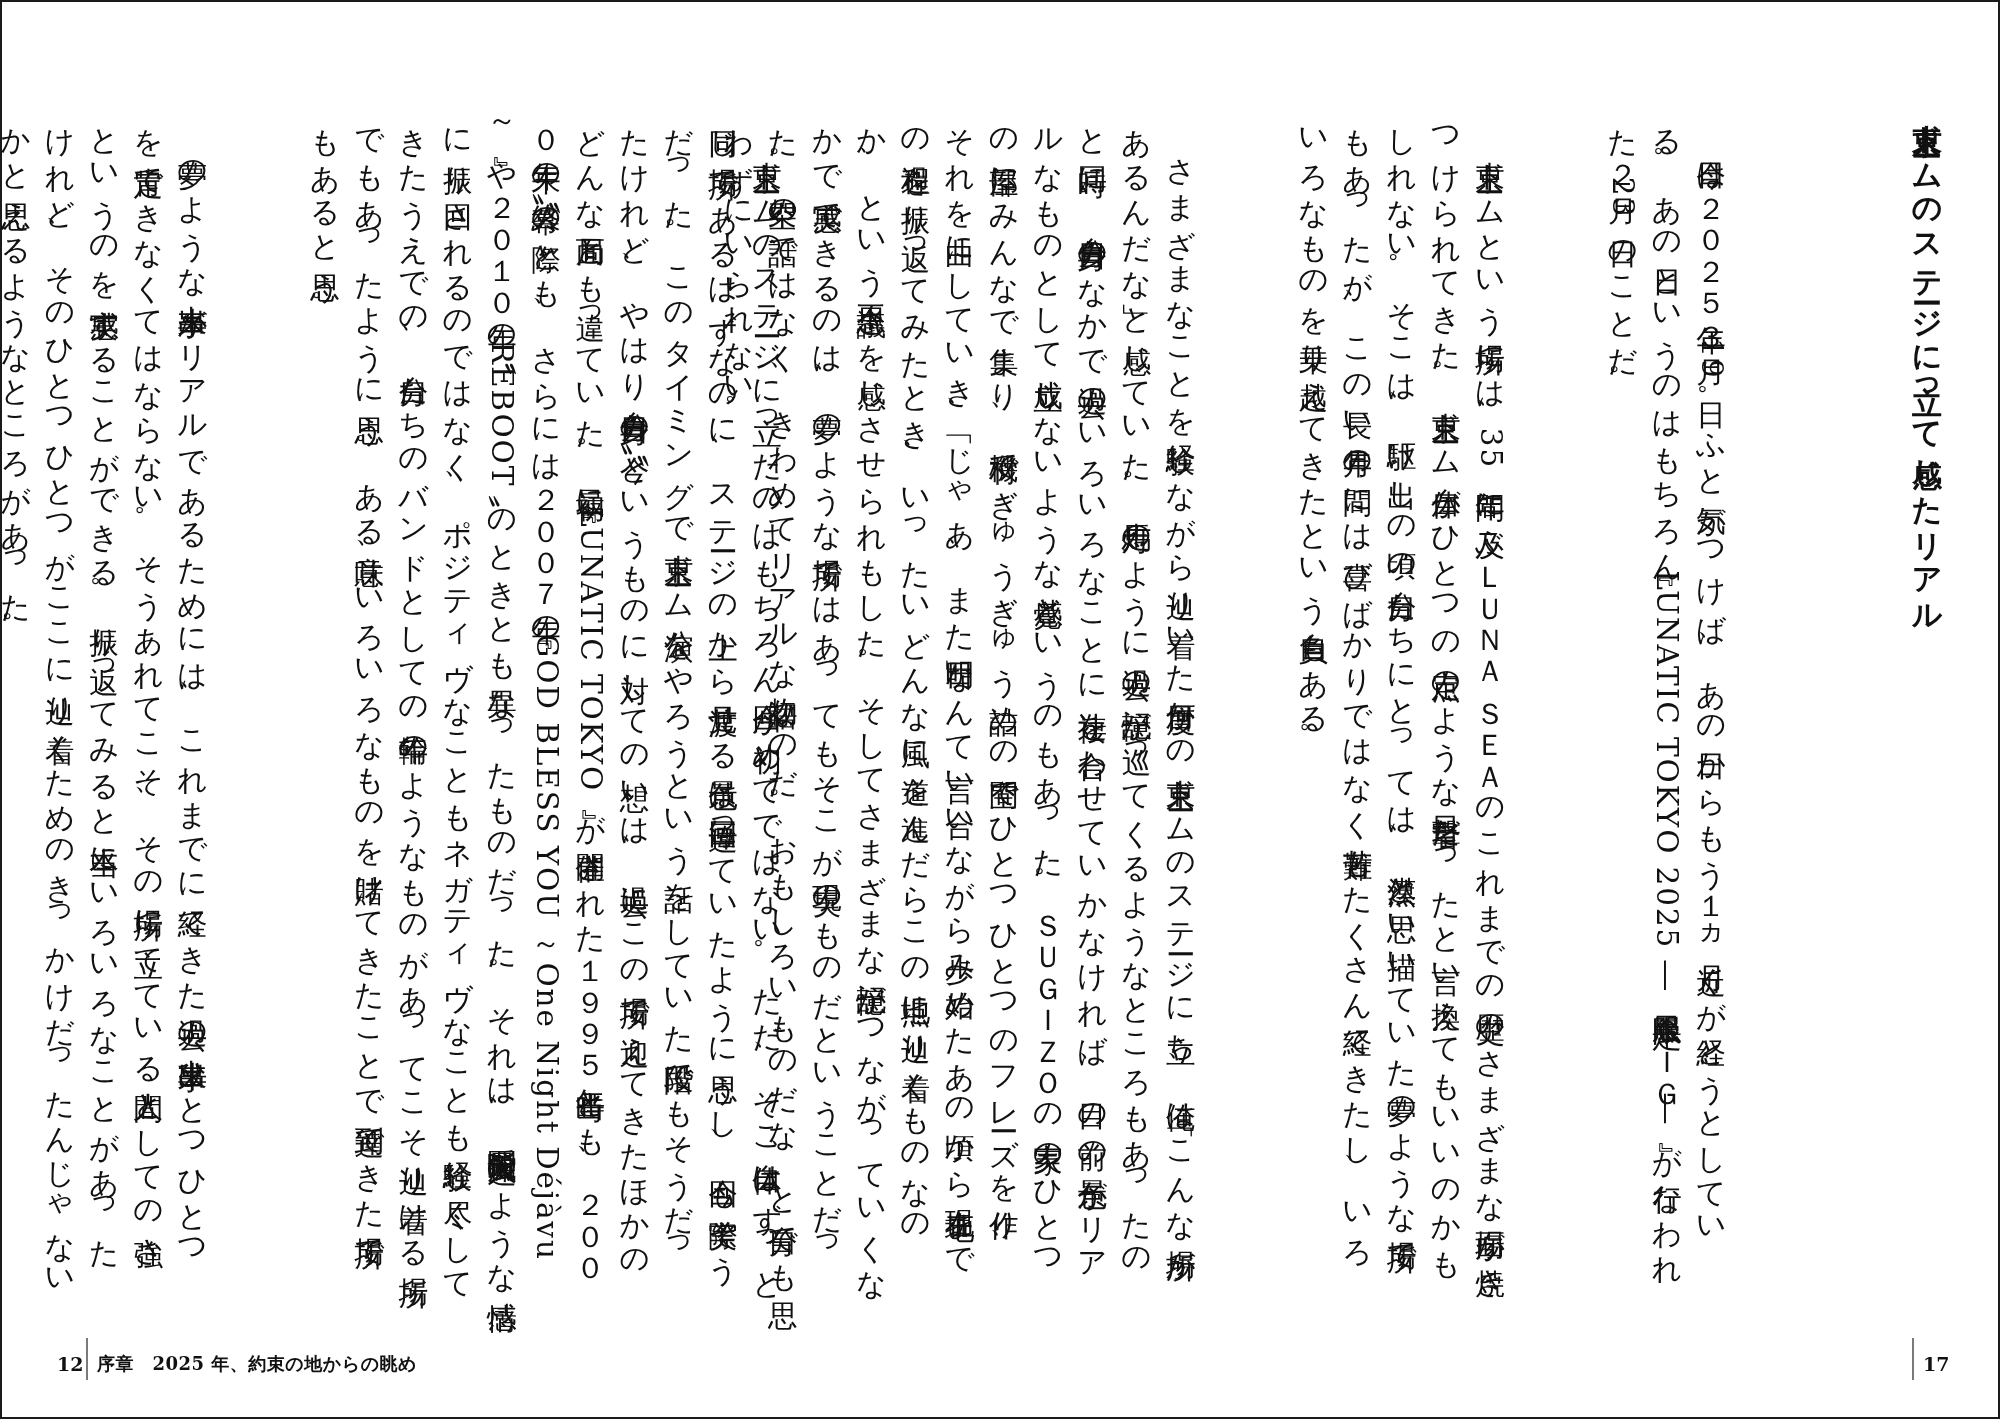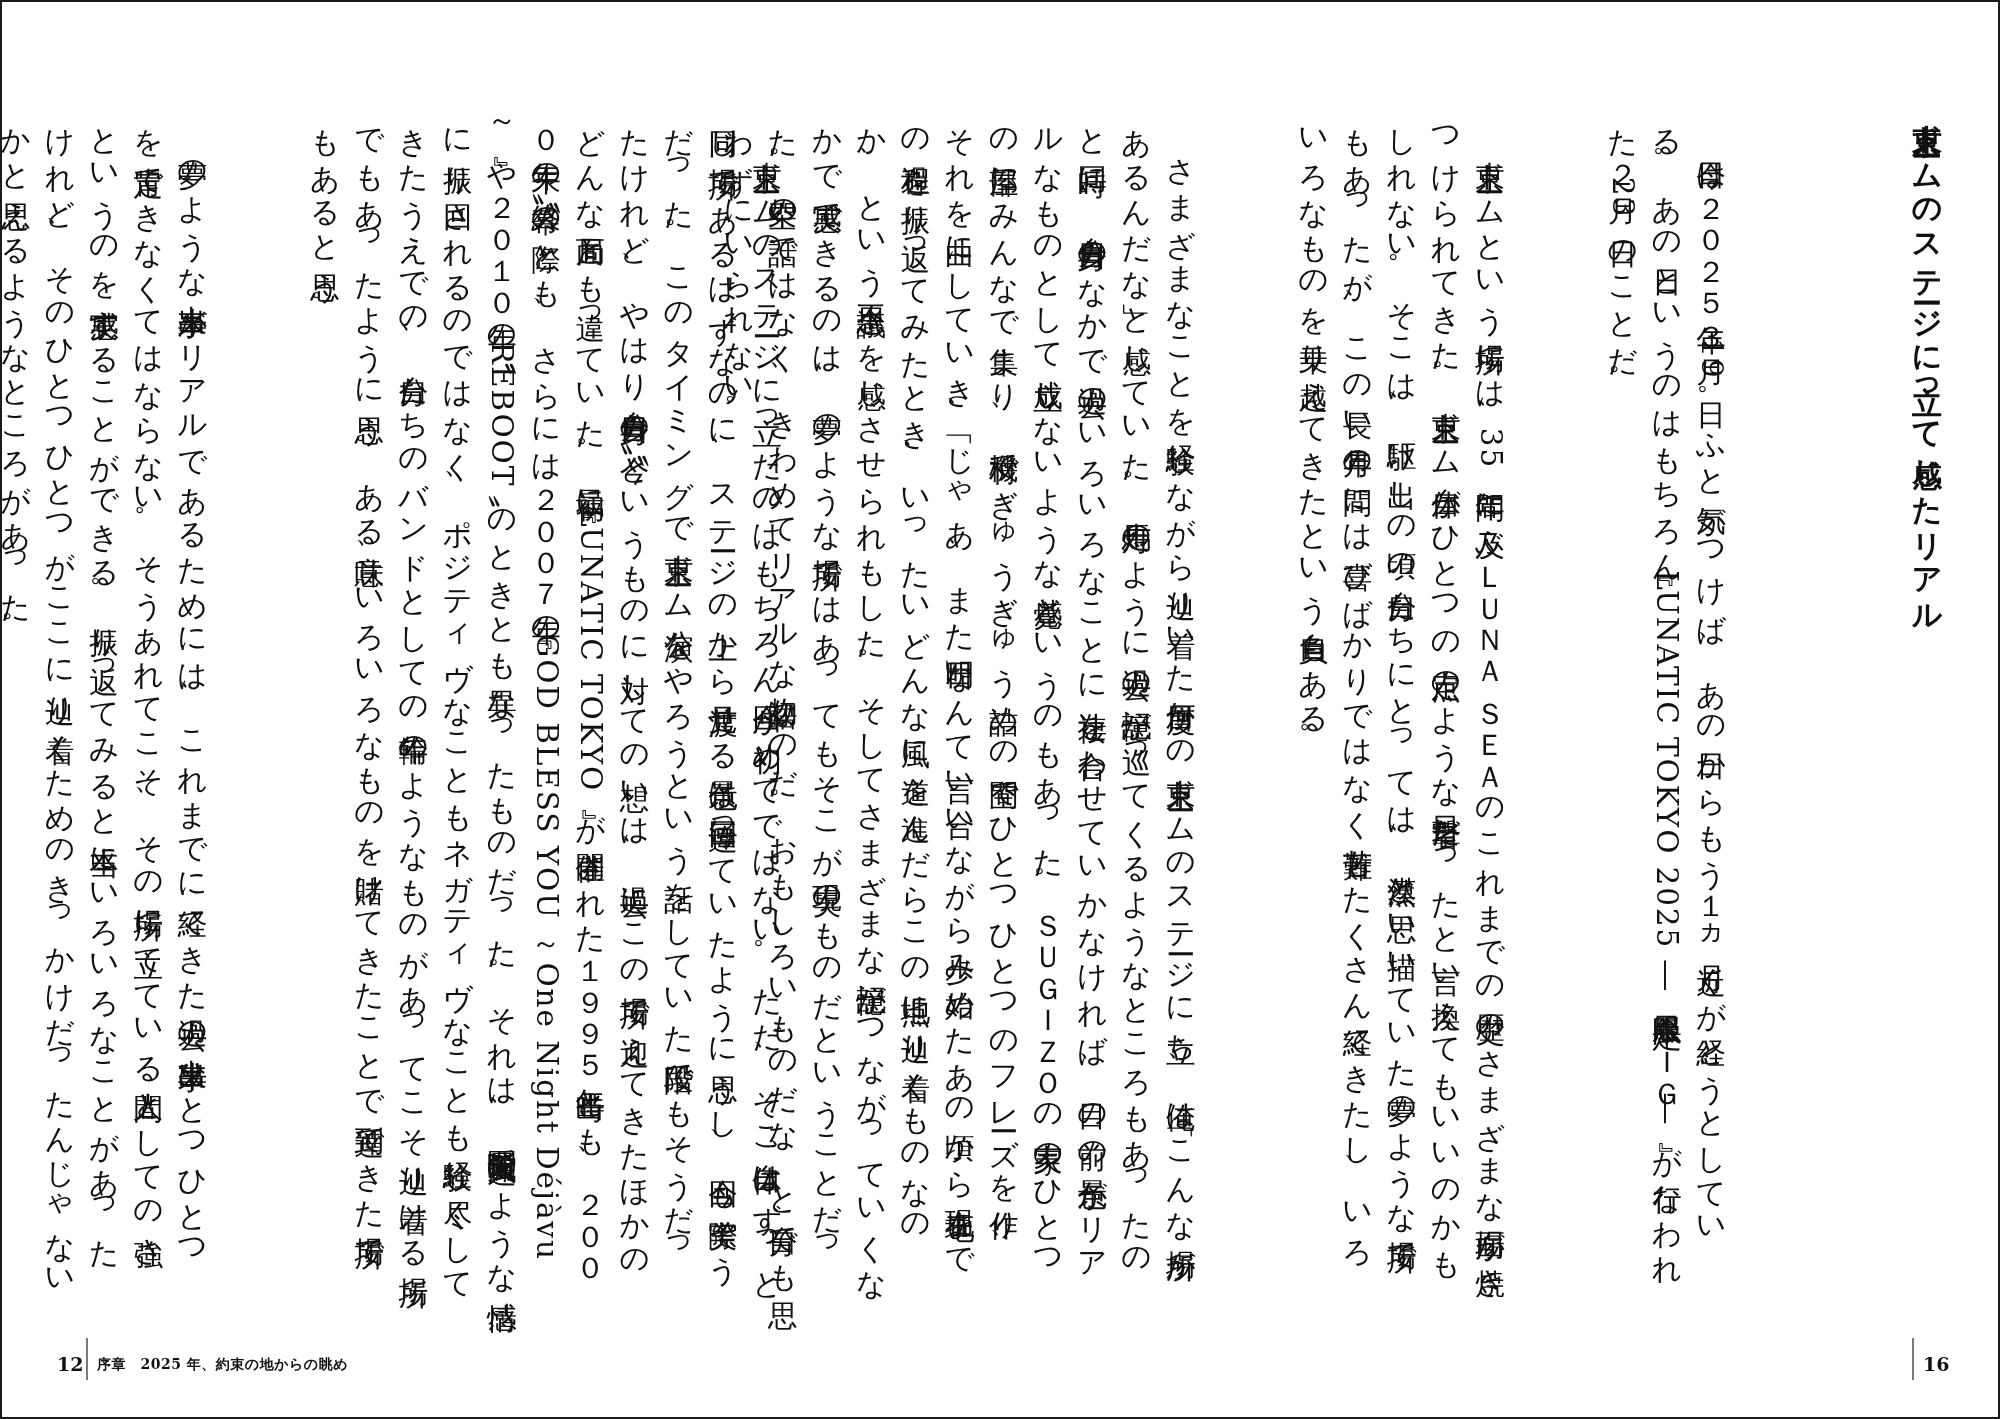--- a/index.html
+++ b/index.html
@@ -87,21 +87,21 @@
       position: absolute;
       left: 86px; top: 1338px;
       width: 2px; height: 42px;
       background: #7a7a7a;
     }
     .folio-chapter {
       position: absolute;
       left: 97px; top: 1352px;
       font-family: "DejaVu Serif", "Liberation Serif", serif;
       font-weight: bold;
-      font-size: 14px;
+      font-size: 18px;
       line-height: 24px;
       letter-spacing: 0.5px;
       white-space: pre;
     }
     .folio-sep-right {
       position: absolute;
       left: 912px; top: 1338px;
       width: 2px; height: 42px;
       background: #7a7a7a;
     }
@@ -127,13 +127,13 @@
     <p class="indent">夢のような出来事がリアルであるためには、これまでに経てきた過去の出来事ひとつひとつを肯定できなくてはならない。そうあれてこそ、その場所に立てている人間としての強さというのを実感することができる。振り返ってみると本当にいろいろなことがあったけれど、そのひとつひとつがここに辿り着くためのきっかけだったんじゃないかと思えるようなところがあった。</p>
     
   </div>
 </section>
 
 <div class="folio folio-num-left">12</div>
 <div class="folio-sep-left"></div>
 <div class="folio-chapter">序章　2025 年、約束の地からの眺め</div>
 
 <div class="folio-sep-right" style="left:1912px;"></div>
-<div class="folio folio-num-right" style="left:1923px;">16</div>
+<div class="folio folio-num-right" style="left:1923px;">17</div>
 
 </body></html>

